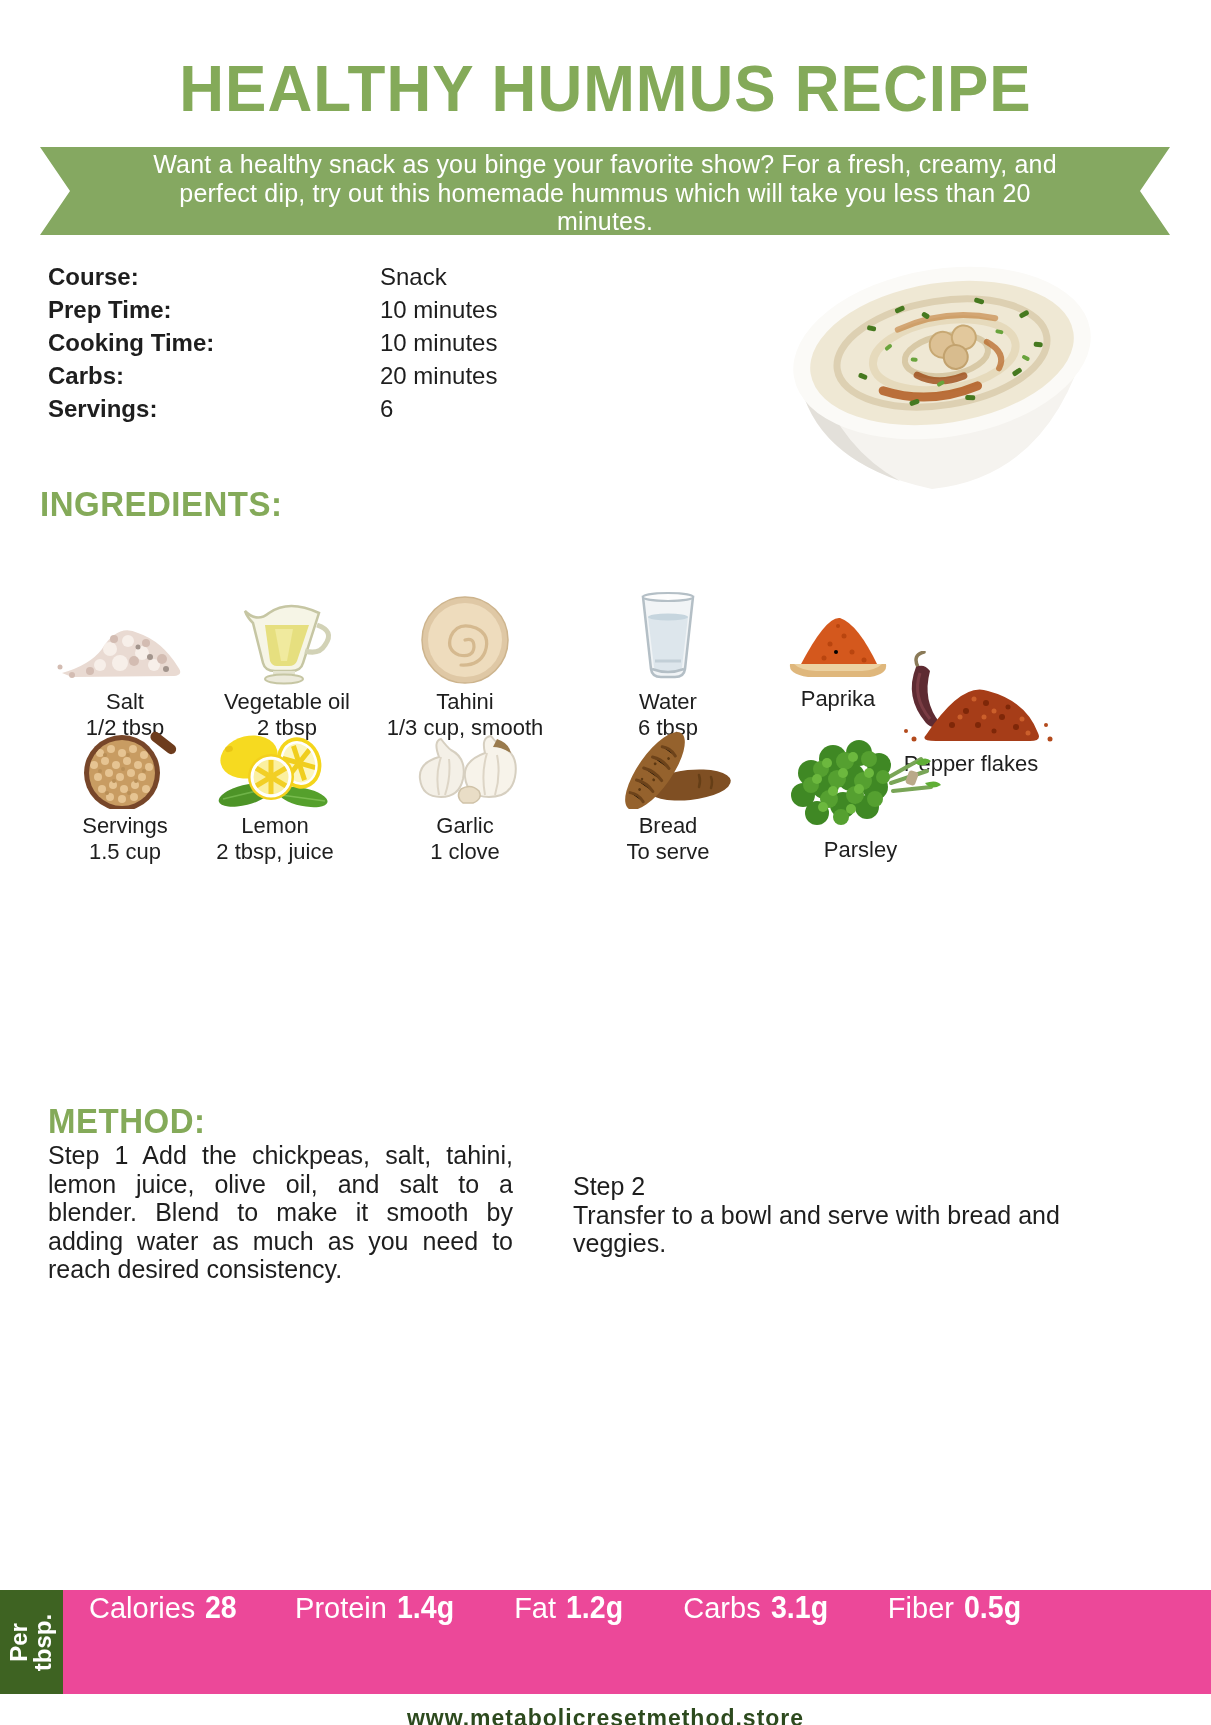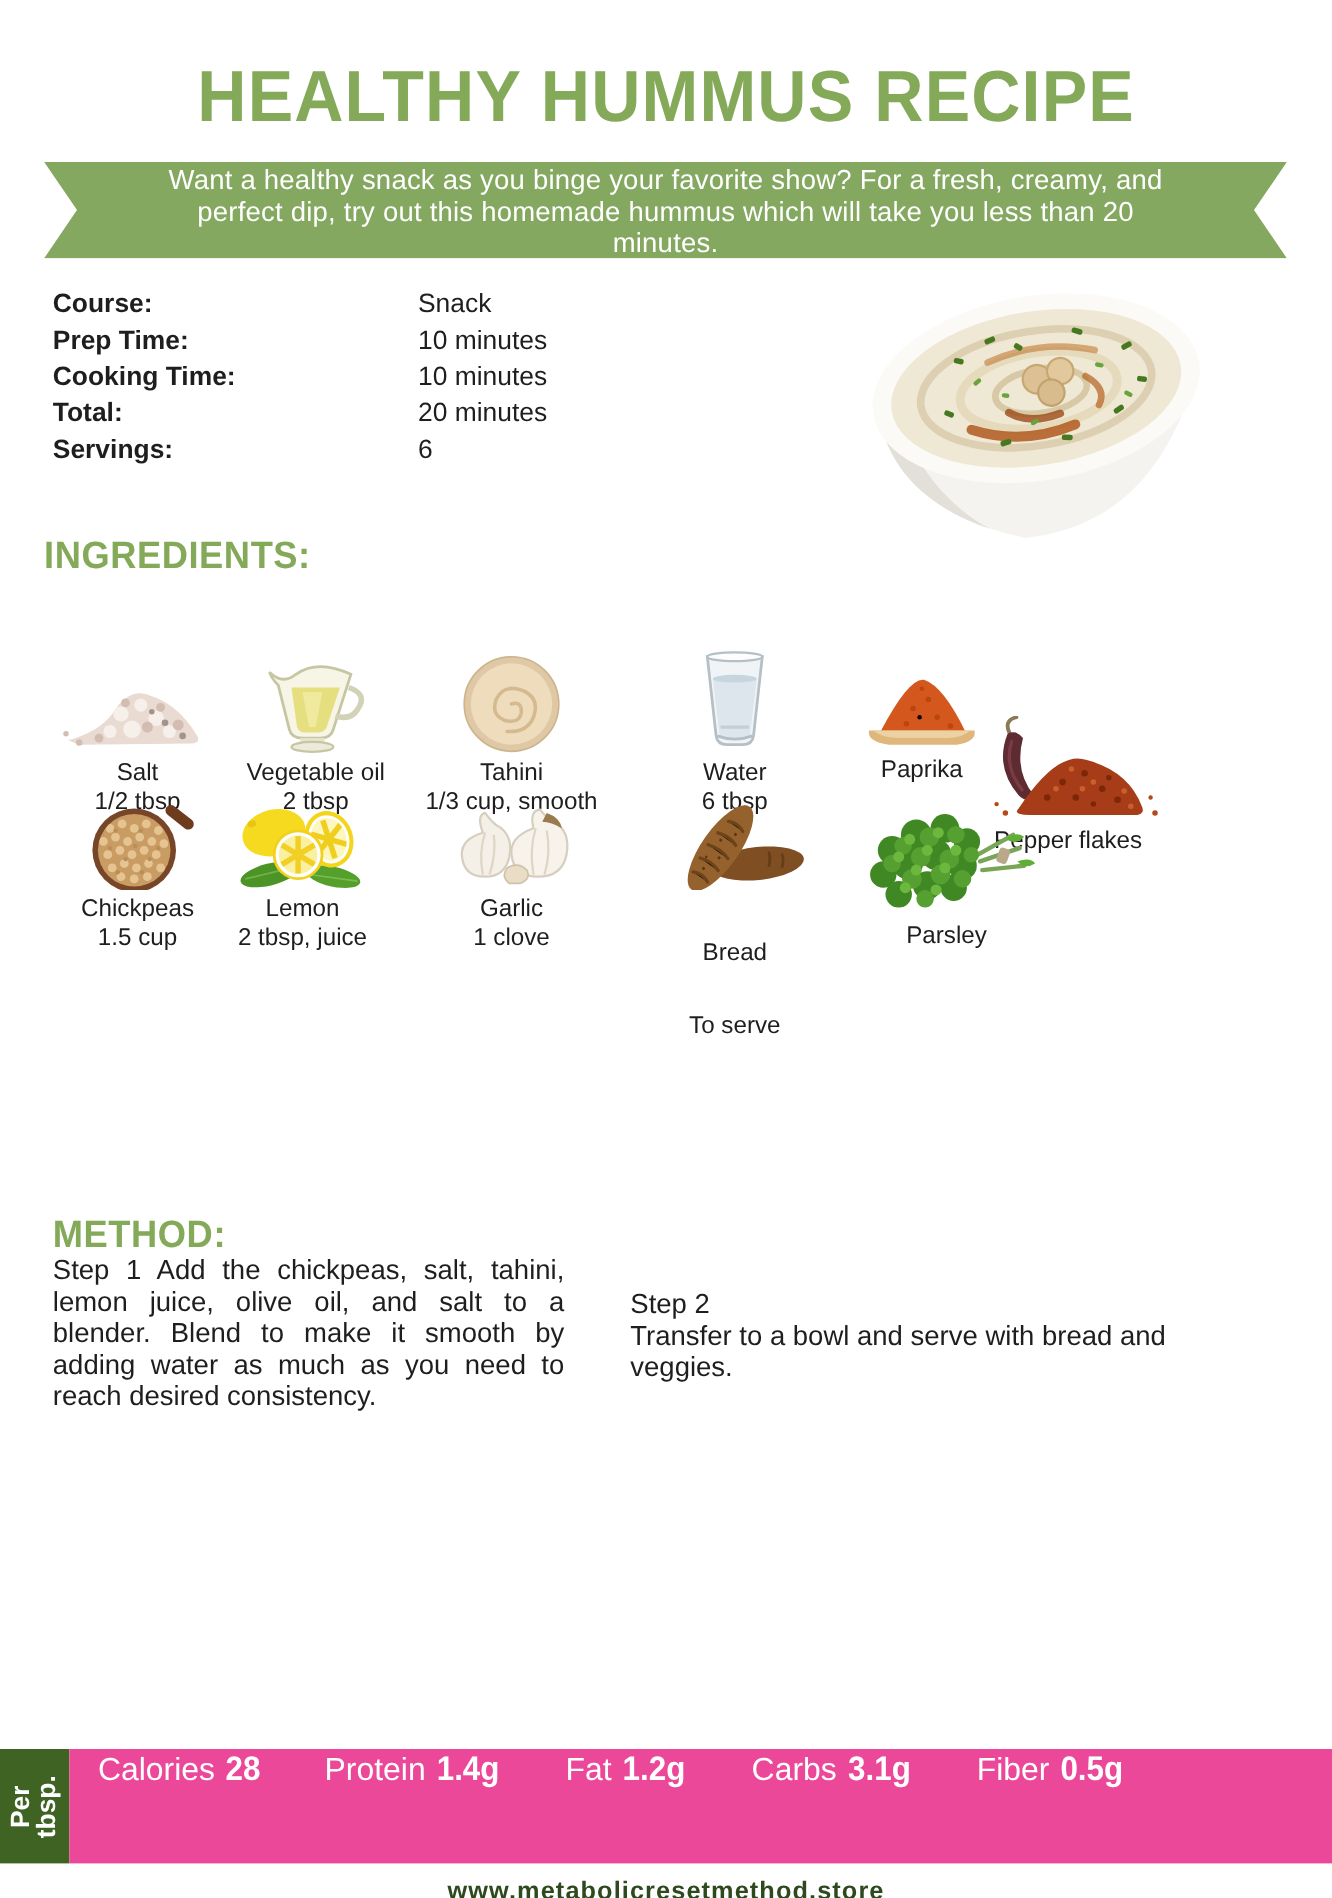--- a/index.html
+++ b/index.html
@@ -99,21 +99,21 @@
     </div>
     <div class="meta-row">
       <span class="meta-label">Prep Time:</span>
       <span class="meta-value">10 minutes</span>
     </div>
     <div class="meta-row">
       <span class="meta-label">Cooking Time:</span>
       <span class="meta-value">10 minutes</span>
     </div>
     <div class="meta-row">
-      <span class="meta-label">Total:</span>
+      <span class="meta-label">Carbs:</span>
       <span class="meta-value">20 minutes</span>
     </div>
     <div class="meta-row">
       <span class="meta-label">Servings:</span>
       <span class="meta-value">6</span>
     </div>
   </div>
 
   <div class="bowl-photo">
     <svg width="320" height="240" viewBox="0 0 320 240">
@@ -342,21 +342,21 @@
               <circle cx="53" cy="40" r="2"></circle>
               <circle cx="74" cy="42" r="2"></circle>
               <circle cx="44" cy="52" r="2"></circle>
               <circle cx="66" cy="52" r="2"></circle>
               <circle cx="37" cy="64" r="2"></circle>
               <circle cx="59" cy="64" r="2"></circle>
             </g>
         </g>
       </svg>
     </div>
-    <div class="nm">Chickpeas</div>
+    <div class="nm">Servings</div>
     <div class="qt">1.5 cup</div>
   </div>
 
   <div class="ing" style="left:190px;top:712px;text-align:center;">
     <div class="img" style="height:80px;">
       <svg width="120" height="80" viewBox="0 0 120 80">
         <ellipse cx="30" cy="66" rx="27" ry="10" transform="rotate(-14 30 66)" fill="#4d9427"></ellipse>
         <path d="M8 70 L50 60" stroke="#6fb348" stroke-width="1.5"></path>
         <ellipse cx="88" cy="68" rx="25" ry="9" transform="rotate(12 88 68)" fill="#55a02c"></ellipse>
         <path d="M66 66 L110 72" stroke="#78bb4e" stroke-width="1.5"></path>
@@ -401,21 +401,21 @@
         <path d="M92 24 Q96 44 90 64" fill="none" stroke="#ddd5c6" stroke-width="2"></path>
         <path d="M92 8 Q104 12 106 22 Q96 16 88 16 Z" fill="#9a7b4e"></path>
 
         <path d="M56 58 Q66 52 74 60 Q78 68 68 72 L58 72 Q50 66 56 58 Z" fill="#e9ddc6" stroke="#cfc2a8" stroke-width="1.5"></path>
       </svg>
     </div>
     <div class="nm">Garlic</div>
     <div class="qt">1 clove</div>
   </div>
 
-  <div class="ing" style="left:583px;top:712px;gap:40px;">
+  <div class="ing" style="left:583px;top:712px;">
     <div class="img" style="height:80px;">
       <svg width="130" height="80" viewBox="0 0 130 80">
         <ellipse cx="86" cy="56" rx="42" ry="15" transform="rotate(-6 86 56)" fill="#7f4f23"></ellipse>
         <g transform="rotate(-55 52 42)">
           <ellipse cx="52" cy="42" rx="46" ry="17" fill="#95622d"></ellipse>
           <g stroke="#6d431a" stroke-width="3" stroke-linecap="round">
             <path d="M20 34 Q24 42 20 50"></path>
               <path d="M34 32 Q38 42 34 52"></path>
               <path d="M48 31 Q52 42 48 53"></path>
               <path d="M62 32 Q66 42 62 52"></path>

